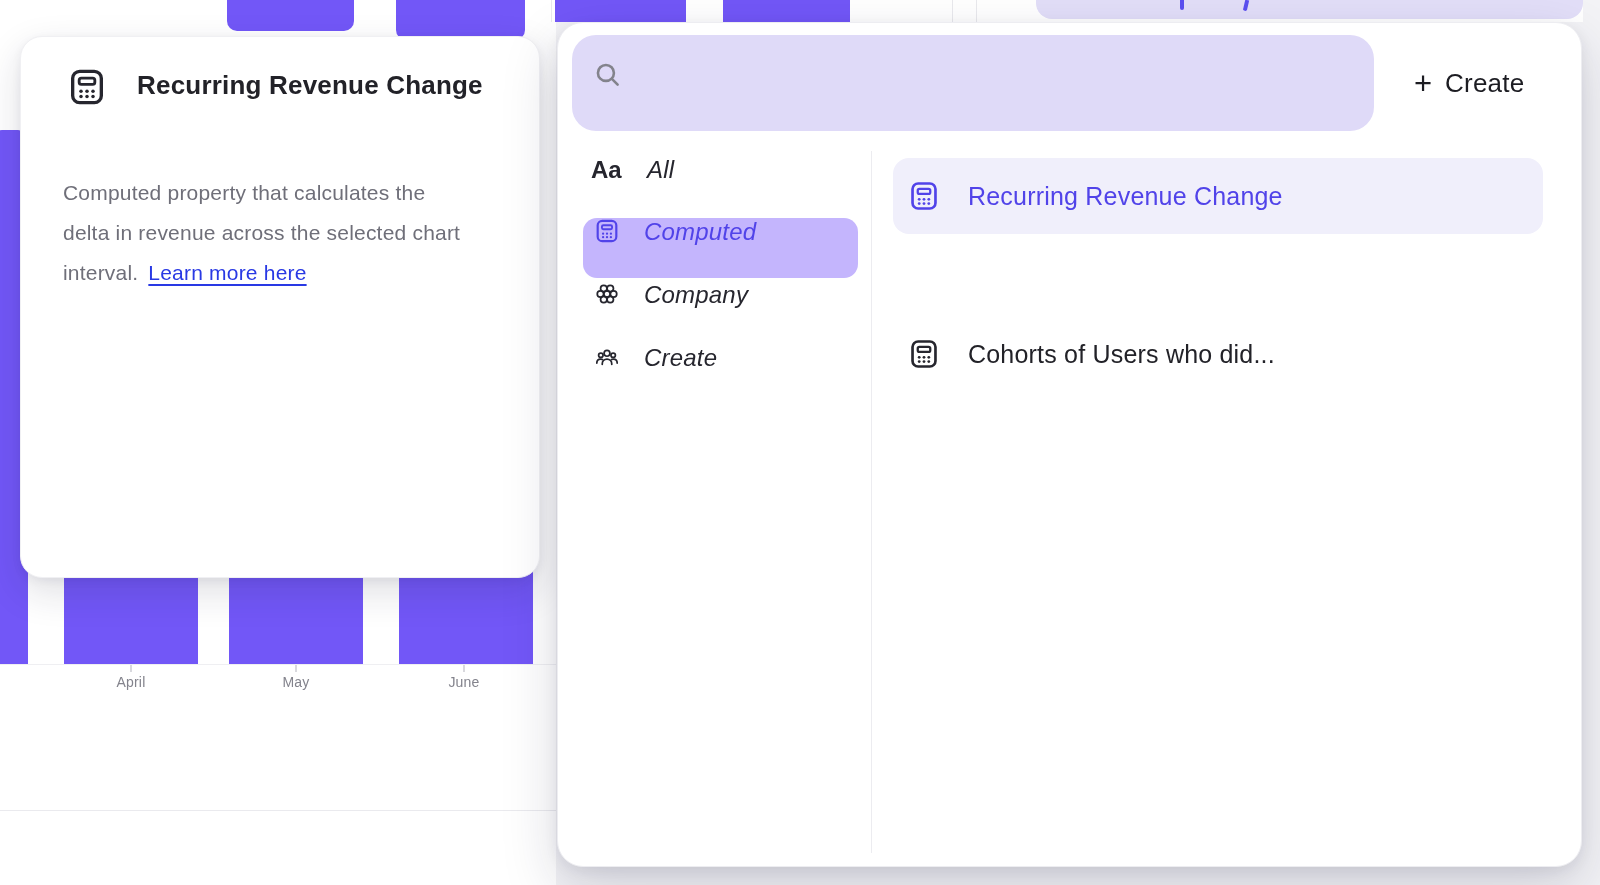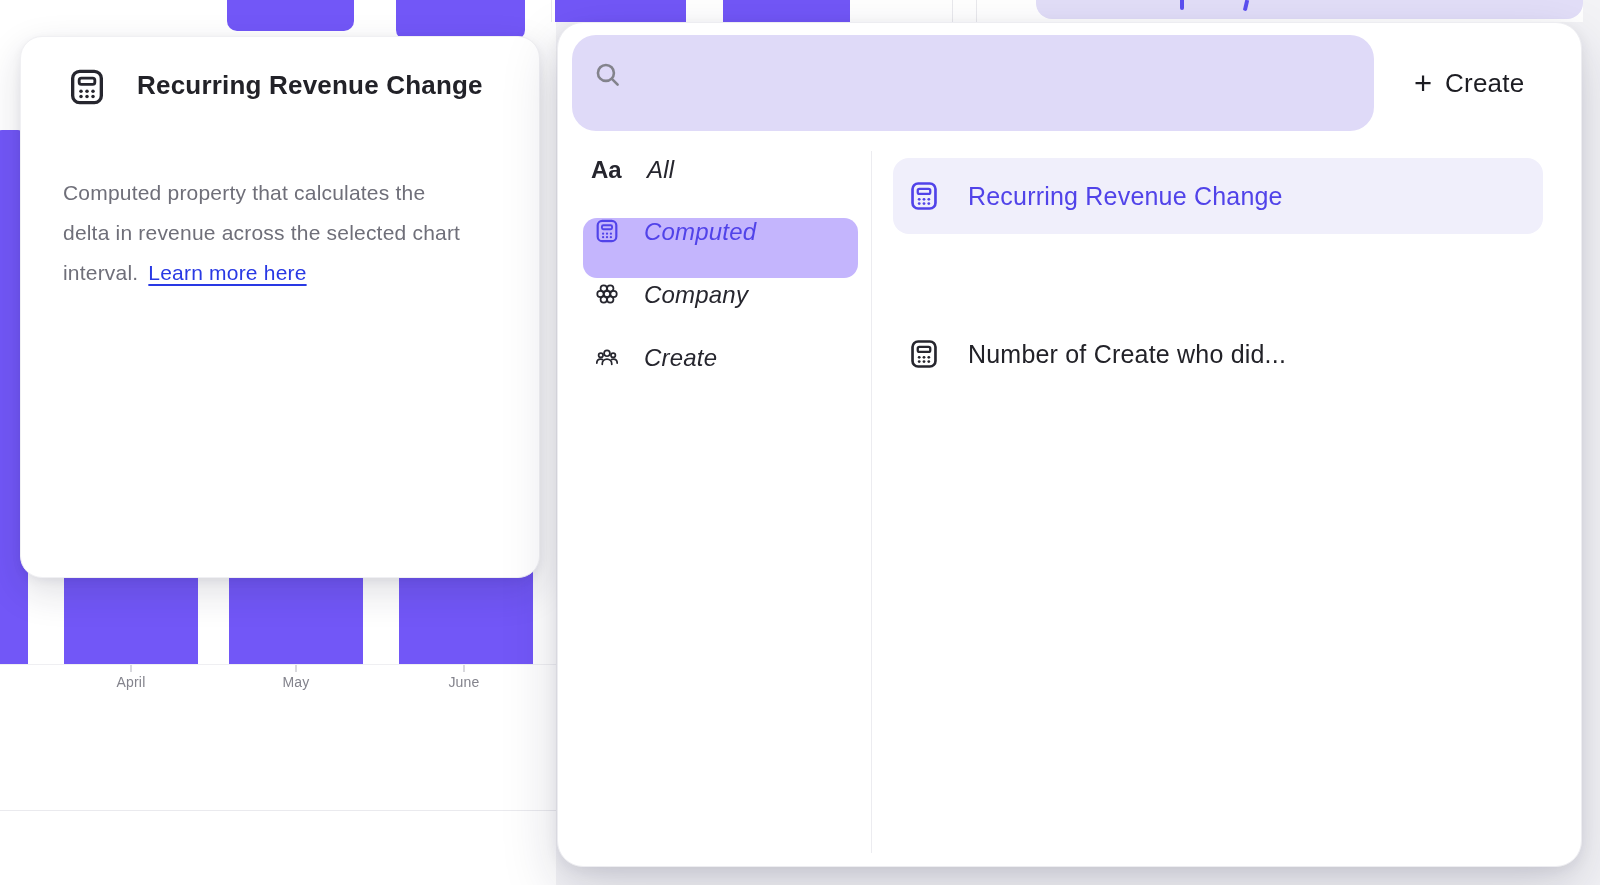--- a/index.html
+++ b/index.html
@@ -239,16 +239,16 @@
   <div class="result-row selected" style="top:135px">
     <svg class="res-icon">
         <use href="#sym-calculator"></use>
       </svg>
     <span class="res-label">Recurring Revenue Change</span>
   </div>
   <div class="result-row" style="top:291px">
     <svg class="res-icon">
         <use href="#sym-calculator"></use>
       </svg>
-    <span class="res-label">Number of Create who did...</span>
+    <span class="res-label">Cohorts of Users who did...</span>
   </div>
 
 </div>
 
 </body></html>

